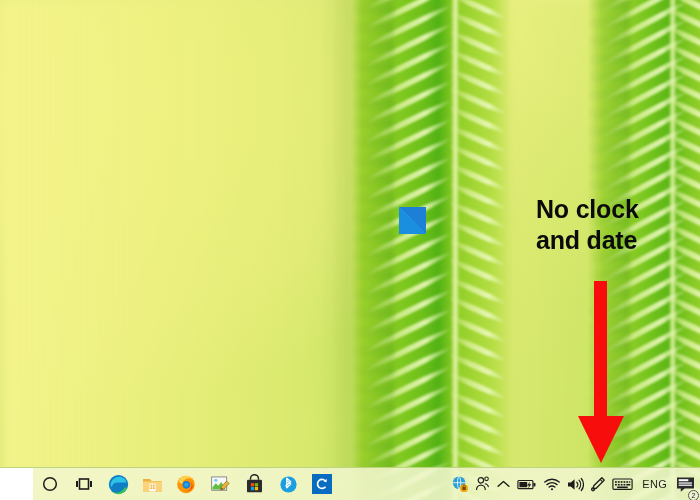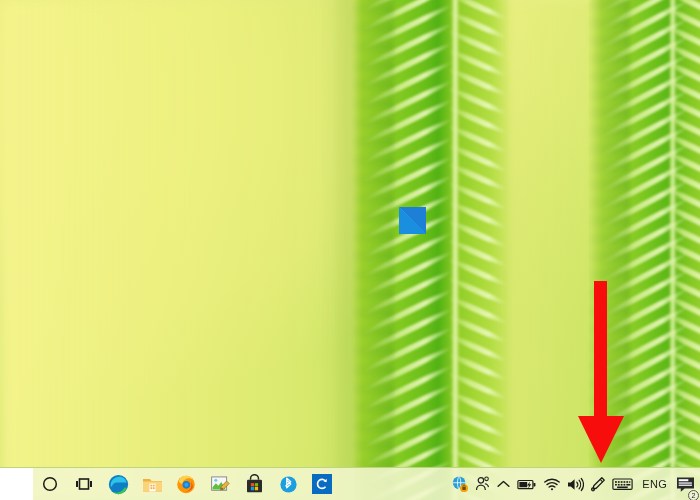--- a/index.html
+++ b/index.html
@@ -391,20 +391,22 @@
 
   <div id="watermark">
     <div id="wm-logo">
       <span class="tri-a"></span>
       <span class="tri-b"></span>
       <span class="tri-c"></span>
     </div>
   </div>
 
   <div id="annotation">
+    <div class="ann-line">No clock</div>
+    <div class="ann-line">and date</div>
   </div>
 
   <div id="arrow">
     <div class="shaft"></div>
     <div class="head"></div>
   </div>
 
   <div id="taskbar">
 
     <div id="start-button">

